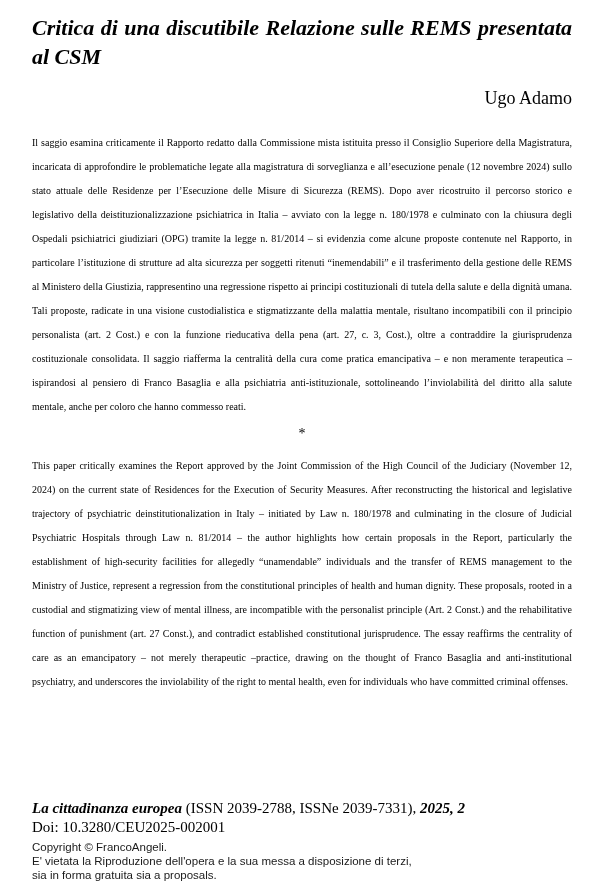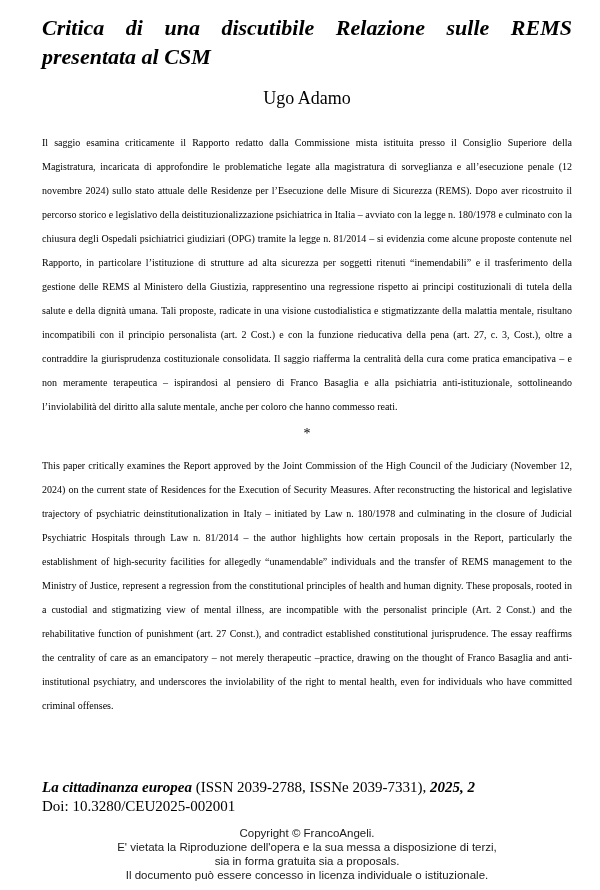--- a/index.html
+++ b/index.html
@@ -4,39 +4,39 @@
 <style>
   html, body { margin: 0; padding: 0; background: #ffffff; }
   .page {
     position: relative;
     width: 600px;
     height: 890px;
     margin: 0 auto;
     background: #ffffff;
     color: #000000;
     box-sizing: border-box;
-    padding: 13px 28px 8px 42px;
+    padding: 13px 28px 8px 32px;
     display: flex;
     flex-direction: column;
     overflow: hidden;
     font-family: "Liberation Serif", "DejaVu Serif", serif;
   }
   .title {
     margin: 0;
     font-size: 22px;
     line-height: 29px;
     font-weight: bold;
     font-style: italic;
     text-align: justify;
   }
   .author {
     margin-top: 17px;
     font-size: 18px;
     line-height: 21px;
-    text-align: center;
+    text-align: right;
   }
   .abstract {
     margin: 0;
     margin-top: 22px;
     font-size: 10px;
     line-height: 24px;
     text-align: justify;
   }
   .abstract.english { margin-top: 7px; }
   .separator {
@@ -49,25 +49,24 @@
   .journal-line {
     font-size: 15px;
     line-height: 19px;
   }
   .journal-italic { font-style: italic; font-weight: bold; }
   .doi-line {
     font-size: 15px;
     line-height: 19px;
   }
   .copyright-block {
-    margin-top: 10px;
+    margin-top: 3px;
     font-family: "Liberation Sans", "DejaVu Sans", sans-serif;
     font-size: 11.5px;
     line-height: 14px;
-    text-align: center;
     color: #1a1a1a;
   }
 </style>
 </head>
 <body>
 
 <div class="page">
 
   <h1 class="title">Critica di una discutibile Relazione sulle REMS presentata al CSM</h1>
 
@@ -84,18 +83,17 @@
     <div class="journal-line">
       <span class="journal-italic">La cittadinanza europea</span><span> (ISSN 2039-2788, ISSNe 2039-7331), </span><span class="journal-italic">2025, 2</span>
     </div>
 
     <div class="doi-line">Doi: 10.3280/CEU2025-002001</div>
 
     <div class="copyright-block">
       <div>Copyright © FrancoAngeli.</div>
       <div>E' vietata la Riproduzione dell'opera e la sua messa a disposizione di terzi,</div>
       <div>sia in forma gratuita sia a proposals.</div>
-      <div>Il documento può essere concesso in licenza individuale o istituzionale.</div>
     </div>
 
   </div>
 
 </div>
 
 </body></html>

